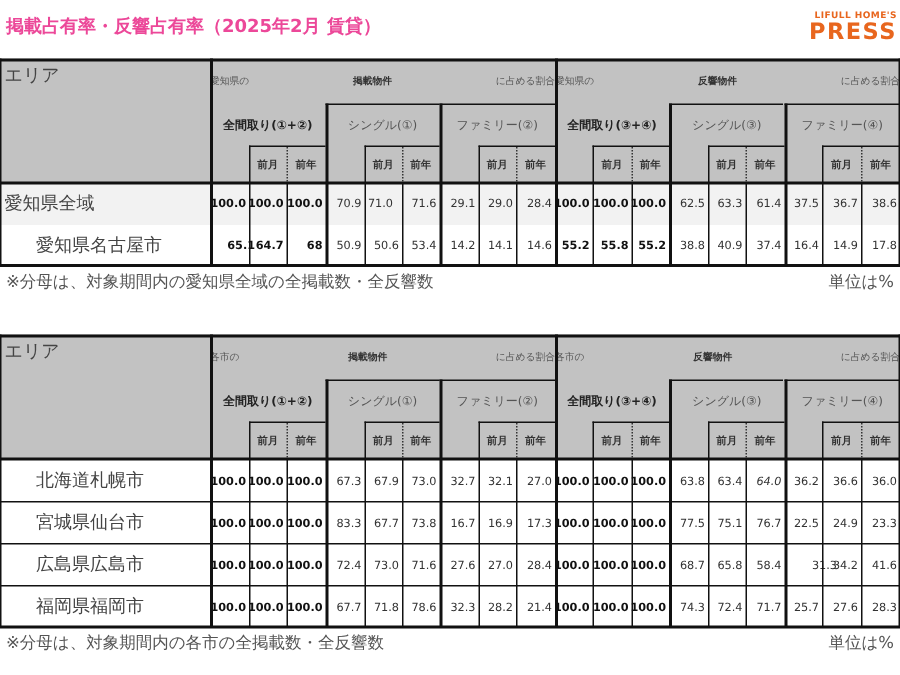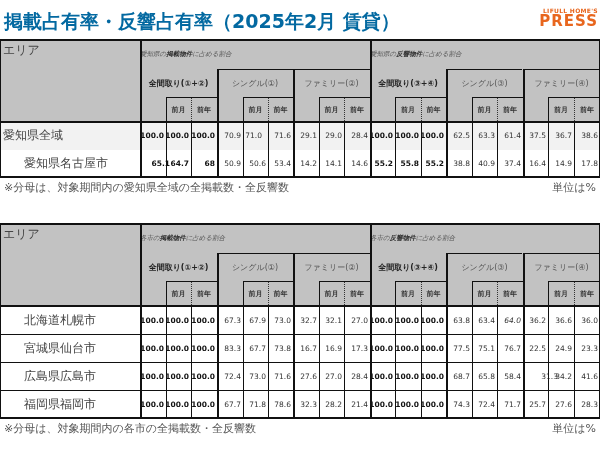--- a/index.html
+++ b/index.html
@@ -1,26 +1,26 @@
 <!DOCTYPE html>
 <html><head>
 <meta charset="utf-8">
 <style>
   html,body{margin:0;padding:0;background:#fff;}
   body{width:600px;height:450px;position:relative;overflow:hidden;font-family:"DejaVu Sans","Liberation Sans",sans-serif;color:#333;}
-  .title{position:absolute;left:4px;top:9px;font-size:19px;font-weight:bold;color:#0369a1;letter-spacing:0px;white-space:nowrap;}
+  .title{position:absolute;left:4px;top:9px;font-size:12px;font-weight:bold;color:#ec4899;letter-spacing:0px;white-space:nowrap;}
   .logo{position:absolute;right:2px;top:7px;text-align:right;color:#e8661e;}
   .logo .l1{font-size:6px;font-weight:bold;letter-spacing:0.3px;line-height:7px;}
   .logo .l2{font-size:15px;font-weight:bold;letter-spacing:1px;line-height:15px;font-family:"DejaVu Sans",sans-serif;}
   .hdr{position:absolute;background:#c2c2c2;}
   .b{position:absolute;box-sizing:border-box;}
   .cell{position:absolute;box-sizing:border-box;display:flex;align-items:center;justify-content:flex-end;padding-right:2px;font-size:7.5px;color:#333;white-space:nowrap;}
   .cell.bold{font-weight:bold;color:#111;}
   .area{position:absolute;box-sizing:border-box;font-size:12px;color:#444;display:flex;align-items:center;white-space:nowrap;}
-  .hl{position:absolute;font-size:6.5px;color:#555;white-space:nowrap;display:flex;align-items:center;justify-content:flex-start;font-style:italic;}
+  .hl{position:absolute;font-size:6.5px;color:#555;white-space:nowrap;display:flex;align-items:center;justify-content:space-between;}
   .hl .kw{font-weight:bold;color:#333;}
   .cat{position:absolute;font-size:8px;color:#555;white-space:nowrap;display:flex;align-items:center;justify-content:center;}
   .cat.strong{font-weight:bold;color:#222;}
   .sub{position:absolute;font-size:7px;color:#333;font-weight:bold;display:flex;align-items:center;justify-content:center;}
   .note{position:absolute;font-size:11px;color:#555;white-space:nowrap;}
   .unit{position:absolute;font-size:11px;color:#555;white-space:nowrap;}
   .line{position:absolute;background:#111;}
   .dot{position:absolute;border-left:1px dotted #333;}
 </style>
 </head>

